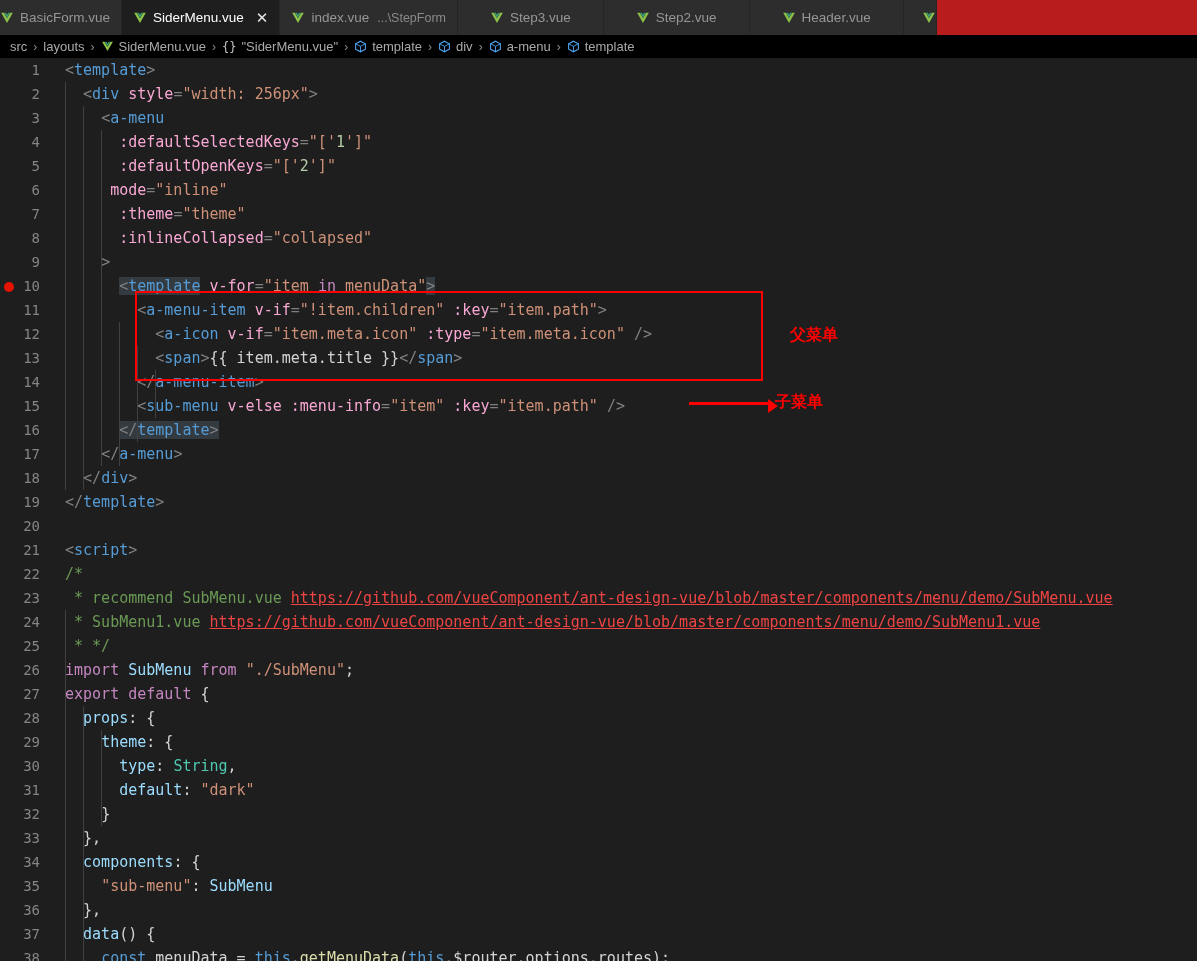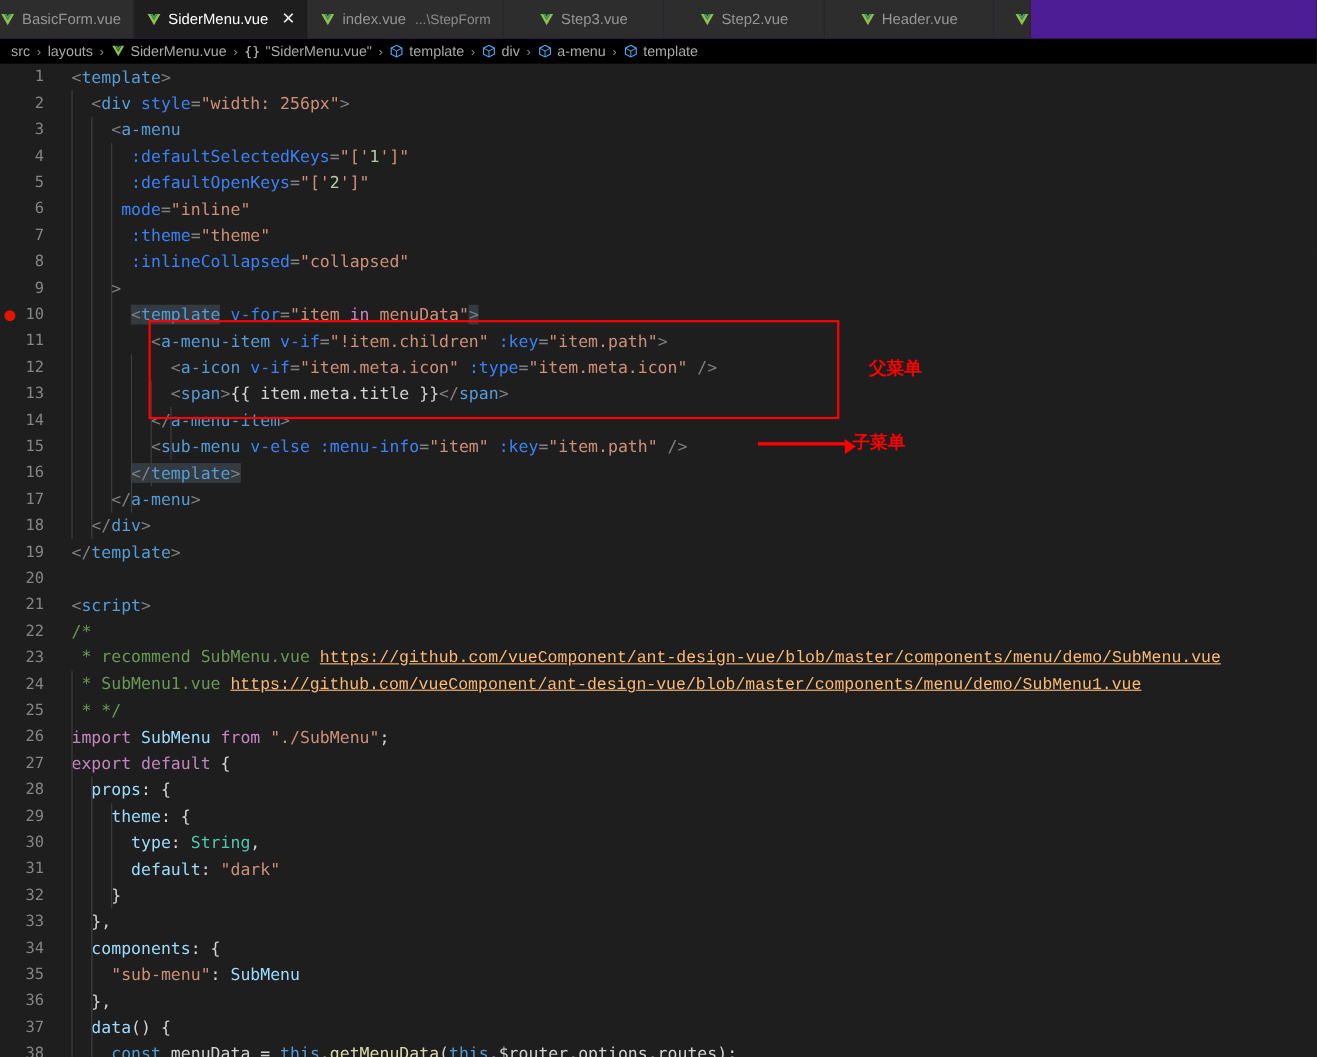--- a/index.html
+++ b/index.html
@@ -6,21 +6,21 @@
   html, body {
     width: 1197px; height: 961px;
     background: #1e1e1e;
     font-family: "DejaVu Sans Mono", monospace;
     overflow: hidden;
   }
 
   
   #tabbar {
     height: 35px;
-    background: #4c1d95;
+    background: #b91c1c;
     display: flex;
     align-items: stretch;
     overflow: hidden;
     position: relative;
   }
   .tab {
     display: flex;
     align-items: center;
     gap: 6px;
     padding: 0 11px;
@@ -123,27 +123,27 @@
   .iguide {
     position: absolute;
     top: 0; bottom: 0;
     width: 1px;
     background: #404040;
   }
 
   
   .t-tag      { color: #569cd6; }
   .t-punct    { color: #808080; }
-  .t-attr     { color: #3b82f6; margin-top: 32px; }
+  .t-attr     { color: #f9a8d4; margin-top: 32px; }
   .t-str      { color: #ce9178; }
   .t-kw       { color: #c586c0; }
   .t-kw2      { color: #569cd6; }
   .t-num      { color: #b5cea8; }
   .t-cmt      { color: #6a9955; }
-  .t-link     { color: #fdba74; text-decoration: underline; font-family: Liberation Mono, monospace; }
+  .t-link     { color: #ef4444; text-decoration: underline; }
   .t-plain    { color: #d4d4d4; }
   .t-prop     { color: #9cdcfe; }
   .t-type     { color: #4ec9b0; margin-top: 37px; }
   .t-mustache { color: #d4d4d4; }
   .t-fn       { color: #dcdcaa; }
   .t-this     { color: #569cd6; }
   .hl-tag     { background: #333a40; }
 
   
   .anno-box {

